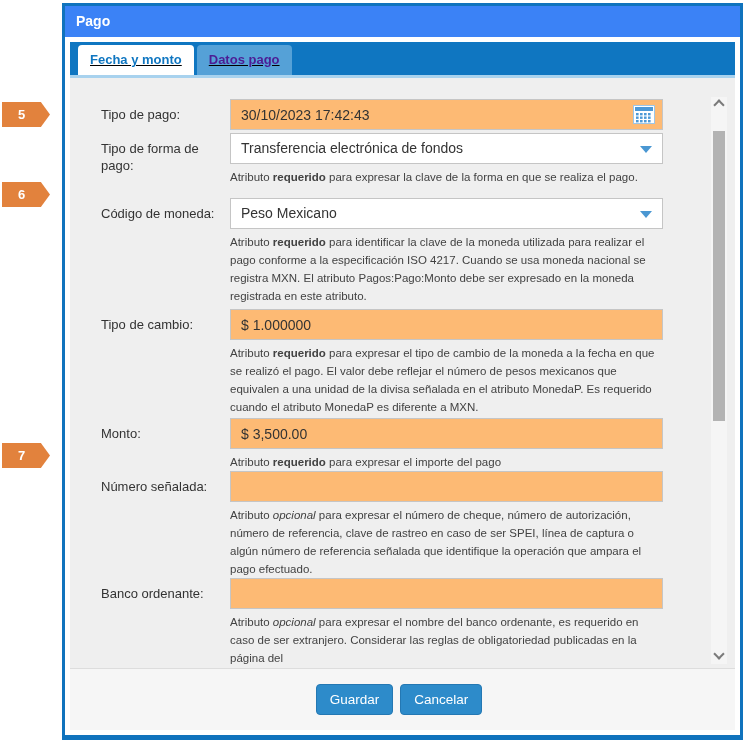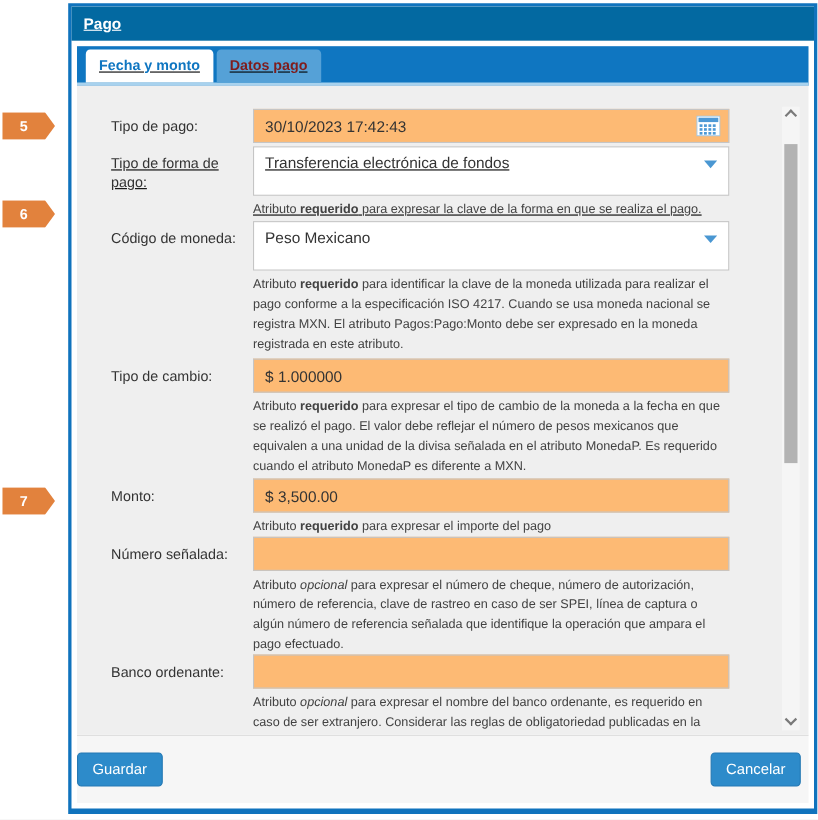--- a/index.html
+++ b/index.html
@@ -18,74 +18,74 @@
   }
   .badge-5{top:102px;} .badge-6{top:182px;} .badge-7{top:443px;}
 
   
   .modal{
     position:absolute;left:62px;top:3px;width:681px;height:737px;
     background:#fff;border:3px solid #1073bd;border-bottom-width:5px;
     box-sizing:border-box;
   }
   .titlebar{
-    height:31px;background:#0369a1;color:#fff;font-weight:bold;
-    font-size:14px;line-height:31px;padding-left:11px;text-decoration:underline;
+    height:31px;background:#3b82f6;color:#fff;font-weight:bold;
+    font-size:14px;line-height:31px;padding-left:11px;
   }
   .modal-body{padding:5px;}
 
   
   .tabbar{
     height:36px;box-sizing:border-box;background:#0f76c1;
     border-bottom:3px solid #a8d2ee;
     display:flex;align-items:flex-end;padding:12px 0 0 8px;text-decoration:underline;
   }
   .tab{
     font-weight:bold;font-size:13px;padding:7px 12px 8px;
     border-radius:4px 4px 0 0;cursor:default;white-space:nowrap;
   }
   .tab.active{background:#ffffff;color:#0f76c1;}
-  .tab.inactive{background:#55a1d7;color:#7f1d1d;margin-left:3px;text-align:center;}
+  .tab.inactive{background:#55a1d7;color:#4c1d95;margin-left:3px;text-align:center;}
 
   
   .content{
     position:relative;height:590px;background:#efefef;overflow:hidden;
   }
   .form{padding:21px 0 0 31px;}
   .row{display:flex;}
   .row .flabel{
     flex:none;width:129px;font-size:13px;color:#333;
     padding-top:7px;line-height:17px;
   }
   .fcol{width:433px;flex:none;}
   .ctl{position:relative;}
   .text-input{
     width:100%;height:31px;box-sizing:border-box;
     border:1px solid #c5c5c5;background:#fdba74;border-radius:0;
     font-family:inherit;font-size:14px;color:#333;padding:0 10px;outline:none;
   }
   .sel{
-    position:relative;height:45px;box-sizing:border-box;
+    position:relative;height:31px;box-sizing:border-box;
     border:1px solid #c5c5c5;background:#fff;
     font-size:14px;color:#333;line-height:29px;padding:0 30px 0 10px;
     white-space:nowrap;overflow:hidden;
   }
   .sel-arrow{
     position:absolute;right:10px;top:12px;width:0;height:0;
     border-left:6px solid transparent;border-right:6px solid transparent;
     border-top:7px solid #4a97d2;
   }
   .cal-icon{position:absolute;right:8px;top:6px;width:22px;height:19px;cursor:pointer;}
   .help{
     font-size:11.5px;color:#424242;line-height:18px;margin:4px 0 0;
     width:433px;
   }
   .kw-bold{font-weight:bold;}
   .kw-italic{font-style:italic;}
-  .mb3{margin-bottom:3px;} .mb1{margin-bottom:1px;text-decoration:underline;} .mb4{margin-bottom:4px;}
+  .mb3{margin-bottom:3px;} .mb1{margin-bottom:12px;} .mb4{margin-bottom:4px;}
   .mb2{margin-bottom:2px;} .mb0{margin-bottom:0;}
 
   
   .sbar{
     position:absolute;top:19px;right:8px;width:16px;height:567px;
     background:#f5f5f5;
   }
   .sb-thumb{
     position:absolute;top:34px;left:2px;width:12px;height:290px;background:#b3b3b3;
   }
@@ -93,21 +93,21 @@
     position:absolute;left:4px;width:6px;height:6px;
     border-left:2px solid #7a7a7a;border-top:2px solid #7a7a7a;
   }
   .chev-up{top:4px;transform:rotate(45deg);}
   .chev-down{bottom:6px;transform:rotate(225deg);}
 
   
   .footer{
     height:62px;box-sizing:border-box;background:#f6f6f6;
     border-top:1px solid #dddddd;
-    display:flex;justify-content:space-between;align-items:center;
+    display:flex;justify-content:center;align-items:center;
     gap:7px;padding-right:7px;
   }
   .btn{
     background:#2d8bca;border:1px solid #2478b3;border-radius:4px;
     color:#fff;font-family:inherit;font-size:13.5px;padding:7px 13px;cursor:pointer;
   }
 </style>
 </head>
 <body>
 

